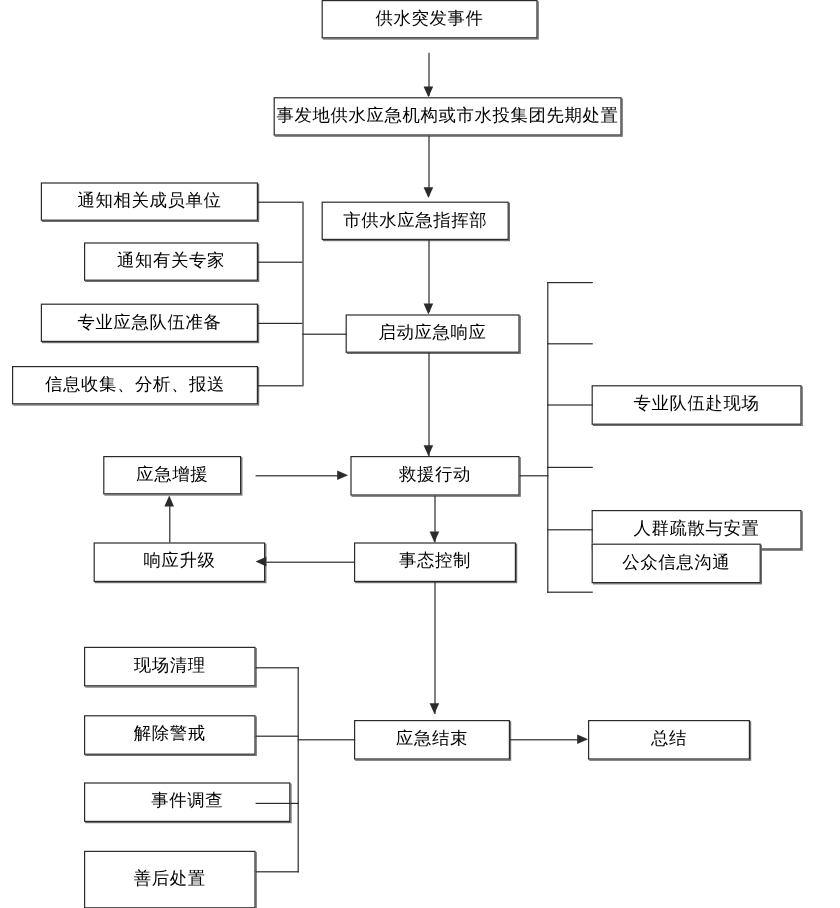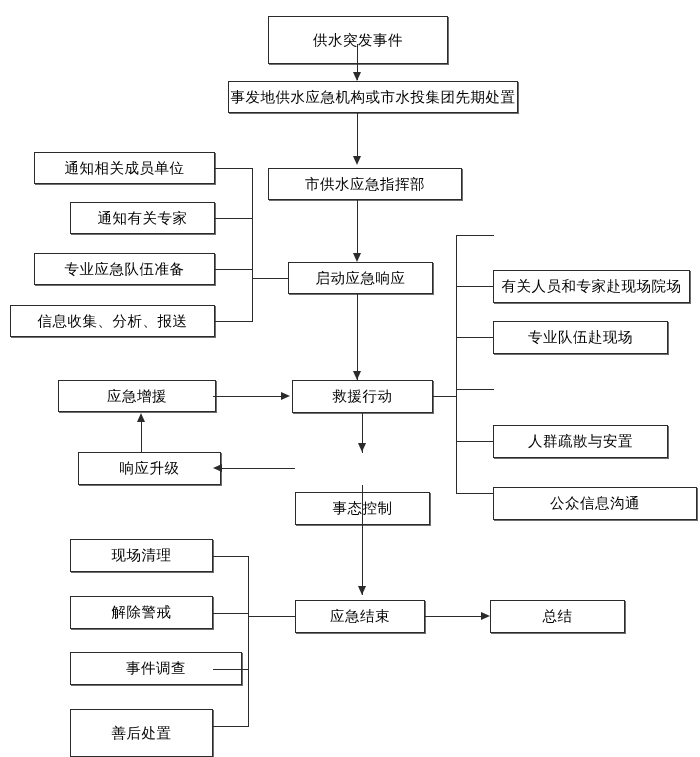--- a/index.html
+++ b/index.html
@@ -63,46 +63,46 @@
     border-top: 4.5px solid transparent;
     border-bottom: 4.5px solid transparent;
     border-right: 9px solid #2b2b2b;
   }
 </style>
 </head>
 <body>
 
 <div id="flow-root">
 
-  <div class="node" style="left:268px; top:16px; width:180px; height:48px;">供水突发事件</div>
+  <div class="node" style="left:268px; top:0; width:180px; height:32px;">供水突发事件</div>
 
   <div class="line v" style="left:357px; top:44px; height:36px;"></div>
   <div class="arrow down" style="left:353px; top:72px;"></div>
 
   <div class="node" style="left:228px; top:81px; width:290px; height:32px;">事发地供水应急机构或市水投集团先期处置</div>
 
   <div class="line v" style="left:357px; top:113px; height:50px;"></div>
   <div class="arrow down" style="left:353px; top:156px;"></div>
 
-  <div class="node" style="left:268px; top:168px; width:194px; height:32px;">市供水应急指挥部</div>
+  <div class="node" style="left:268px; top:168px; width:156px; height:32px;">市供水应急指挥部</div>
 
   <div class="line v" style="left:357px; top:200px; height:60px;"></div>
   <div class="arrow down" style="left:353px; top:253px;"></div>
 
   <div class="node" style="left:288px; top:262px; width:145px; height:32px;">启动应急响应</div>
 
   <div class="line v" style="left:357px; top:294px; height:86px;"></div>
   <div class="arrow down" style="left:353px; top:371px;"></div>
 
   <div class="node" style="left:292px; top:380px; width:141px; height:33px;">救援行动</div>
 
   <div class="line v" style="left:362px; top:413px; height:40px;"></div>
   <div class="arrow down" style="left:358px; top:443px;"></div>
 
-  <div class="node" style="left:295px; top:452px; width:135px; height:33px;margin-top:40px;">事态控制</div>
+  <div class="node" style="left:295px; top:452px; width:135px; height:33px;">事态控制</div>
 
   <div class="line v" style="left:362px; top:485px; height:110px;"></div>
   <div class="arrow down" style="left:358px; top:586px;"></div>
 
   <div class="node" style="left:295px; top:600px; width:130px; height:33px;text-align:center;">应急结束</div>
 
   <div class="line h" style="left:425px; top:616px; width:58px;"></div>
   <div class="arrow right" style="left:481px; top:612px;"></div>
 
   <div class="node" style="left:490px; top:600px; width:135px; height:33px;">总结</div>
@@ -114,37 +114,36 @@
 
   <div class="line h" style="left:215px; top:168px; width:37px;"></div>
   <div class="line h" style="left:215px; top:218px; width:37px;"></div>
   <div class="line h" style="left:215px; top:269px; width:37px;"></div>
   <div class="line h" style="left:215px; top:321px; width:37px;"></div>
 
   <div class="line v" style="left:252px; top:168px; height:154px;"></div>
 
   <div class="line h" style="left:252px; top:278px; width:37px;"></div>
 
-  <div class="node" style="left:493px; top:270px; width:197px; height:33px;">有关人员和专家赴现场院场</div>
   <div class="node" style="left:493px; top:321px; width:175px; height:33px;">专业队伍赴现场</div>
   <div class="node" style="left:493px; top:425px; width:175px; height:33px;">人群疏散与安置</div>
-  <div class="node" style="left:493px; top:487px; width:204px; height:33px;">公众信息沟通</div>
+  <div class="node" style="left:493px; top:453px; width:141px; height:33px;">公众信息沟通</div>
 
   <div class="line h" style="left:456px; top:235px; width:38px;"></div>
   <div class="line h" style="left:456px; top:286px; width:38px;"></div>
   <div class="line h" style="left:456px; top:337px; width:38px;"></div>
   <div class="line h" style="left:456px; top:389px; width:38px;"></div>
   <div class="line h" style="left:456px; top:441px; width:38px;"></div>
   <div class="line h" style="left:456px; top:493px; width:38px;"></div>
 
   <div class="line v" style="left:456px; top:235px; height:259px;"></div>
 
   <div class="line h" style="left:433px; top:396px; width:24px;"></div>
 
-  <div class="node" style="left:58px; top:380px; width:158px; height:32px;">应急增援</div>
+  <div class="node" style="left:86px; top:380px; width:115px; height:32px;">应急增援</div>
   <div class="node" style="left:78px; top:452px; width:143px; height:33px;">响应升级</div>
 
   <div class="line h" style="left:213px; top:396px; width:70px;"></div>
   <div class="arrow right" style="left:281px; top:392px;"></div>
 
   <div class="line h" style="left:222px; top:468px; width:73px;"></div>
   <div class="arrow left" style="left:213px; top:464px;"></div>
 
   <div class="line v" style="left:141px; top:421px; height:31px;"></div>
   <div class="arrow up" style="left:137px; top:413px;"></div>

